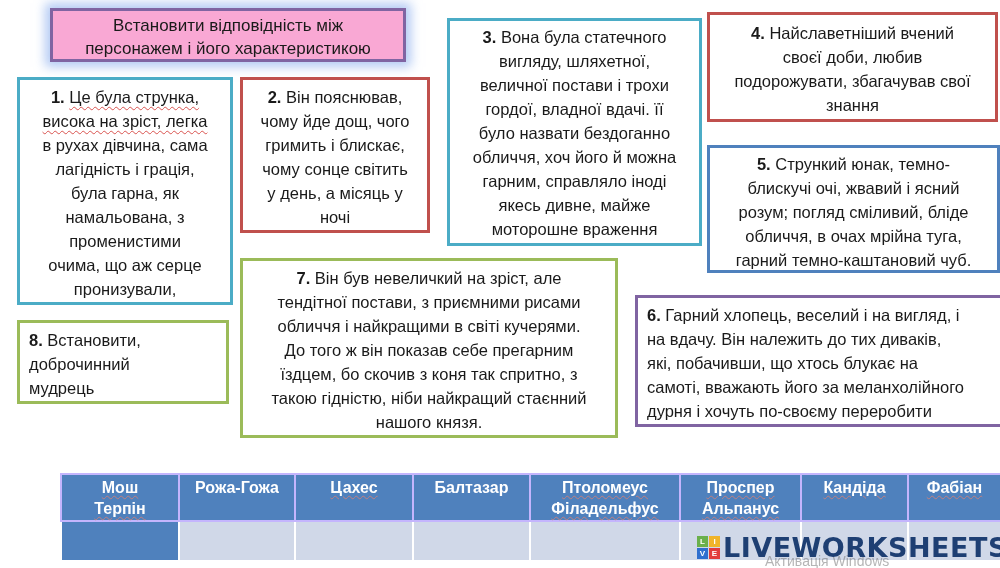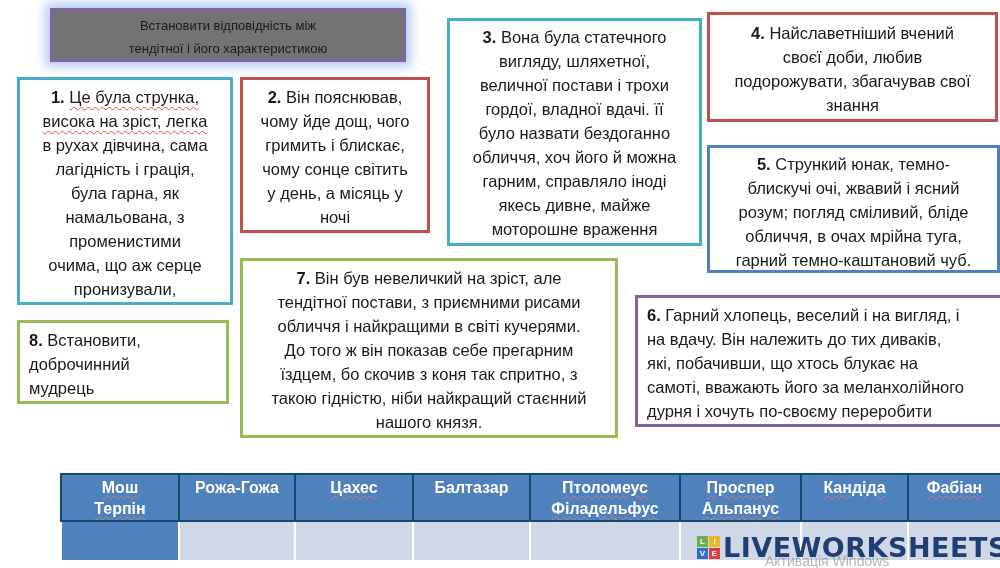--- a/index.html
+++ b/index.html
@@ -17,53 +17,53 @@
     }
     .box .num { font-weight: bold; }
     .box.left { text-align: left; padding-left: 9px; }
     .teal { border-color: #4BACC6; }
     .red { border-color: #C0504D; }
     .blue { border-color: #4F81BD; }
     .purple { border-color: #8064A2; }
     .green { border-color: #9BBB59; }
     .title-box {
       position: absolute; left: 50px; top: 8px; width: 356px; height: 54px;
-      border: 3px solid #8064A2; background: #737373;
+      border: 3px solid #8064A2; background: #f9a8d4;
       box-shadow: 0 0 10px 5px rgba(120,160,235,0.55);
-      text-align: center; font-size: 13px; line-height: 23px; padding-top: 3px;
+      text-align: center; font-size: 17px; line-height: 23px; padding-top: 3px;
     }
     .squig { text-decoration: underline wavy #d9534f; text-decoration-thickness: 1px; text-underline-offset: 3px; }
     table.grid {
       position: absolute; left: 60px; top: 473px; width: 940px;
       border-collapse: collapse; table-layout: fixed;
     }
     table.grid th {
       background: #4F81BD; color: #ffffff; font-weight: bold;
       font-size: 16px; line-height: 21px; height: 47px; vertical-align: top;
-      padding-top: 2px; border: 2px solid #0c4a6e; text-align: center;
+      padding-top: 2px; border: 2px solid #c4b5fd; text-align: center;
     }
     table.grid th.u span { text-decoration: underline wavy #c08080; text-underline-offset: 2px; text-decoration-thickness: 1px; }
     table.grid td { height: 40px; border: 2px solid #ffffff; background: #D0D8E8; }
     table.grid td.first { background: #4F81BD; }
     .logo {
       position: absolute; left: 697px; top: 532px; height: 30px;
       display: flex; align-items: center;
     }
     .logo-blocks { display: grid; grid-template-columns: 11px 11px; grid-template-rows: 11px 11px; gap: 1px; margin-right: 3px; }
     .logo-blocks span { font-size: 8px; line-height: 11px; font-weight: bold; color: #fff; text-align: center; display: block; }
     .lb1 { background: #6ab04c; } .lb2 { background: #f0b429; } .lb3 { background: #2f6fce; } .lb4 { background: #e23c3c; }
     .logo-text { font-size: 27px; font-weight: bold; color: #1e3f73; letter-spacing: 0.5px; font-family: "DejaVu Sans", sans-serif; }
     .watermark { position: absolute; left: 765px; top: 553px; font-size: 14px; color: rgba(120,120,120,0.55); }
   </style>
 </head>
 <body>
 
 <div class="title-box">
   <div>Встановити відповідність між</div>
-  <div>тендітної і його характеристикою</div>
+  <div>персонажем і його характеристикою</div>
 </div>
 
 <div class="box teal" style="left:17px; top:77px; width:216px; height:228px; padding-top:5px;">
   <div><span class="num">1.</span> <span class="squig">Це була струнка,</span></div>
   <div class="squig">висока на зріст, легка</div>
   <div>в рухах дівчина, сама</div>
   <div>лагідність і грація,</div>
   <div>була гарна, як</div>
   <div>намальована, з</div>
   <div>променистими</div>

